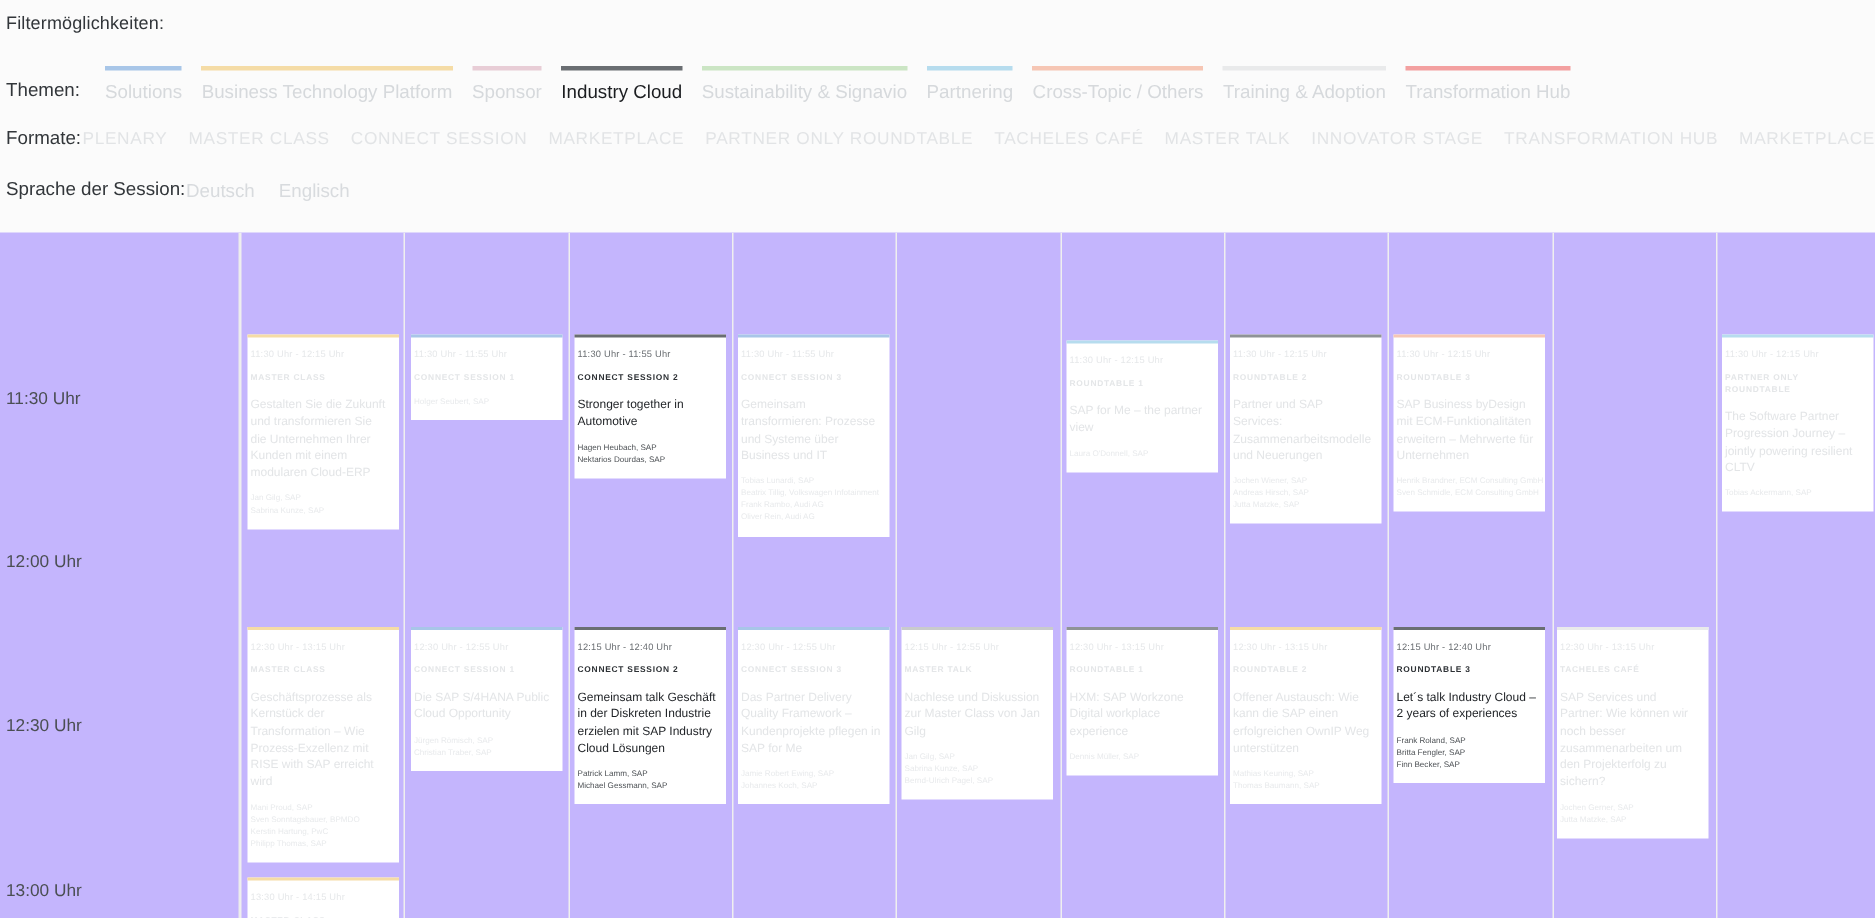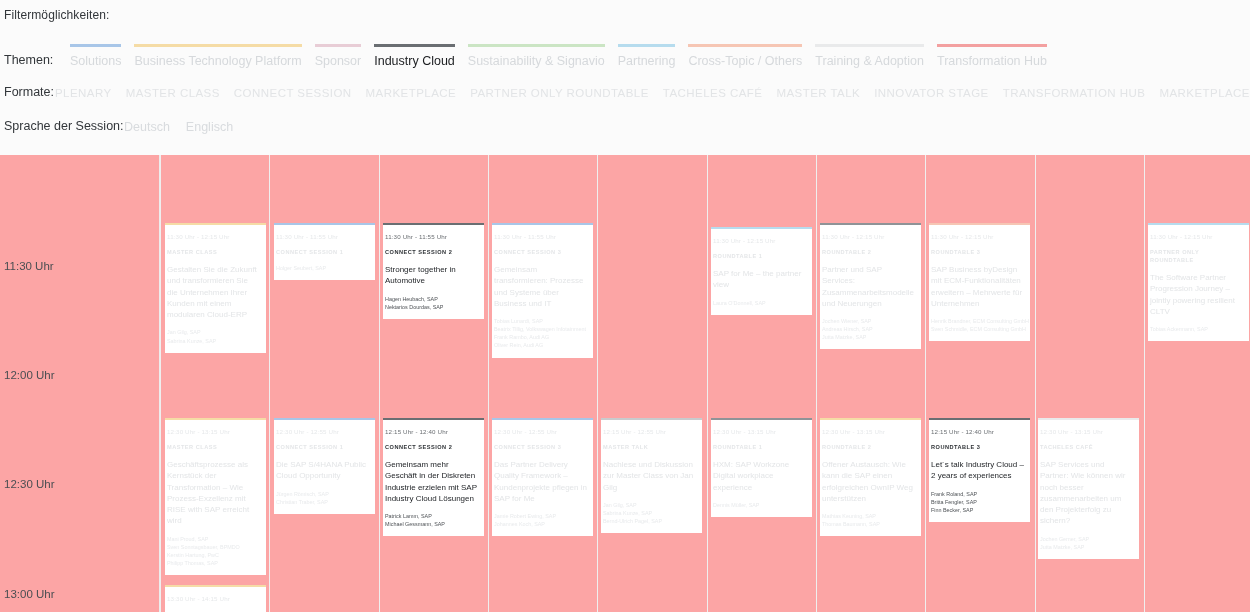--- a/index.html
+++ b/index.html
@@ -58,21 +58,21 @@
   
   .lang-chip {
     font-size: 12.5px; color: #d8dbde; white-space: nowrap;
     margin-right: 16px; cursor: pointer; line-height: 16px;
   }
 
   
   .schedule {
     position: absolute; left: 0; top: 155px;
     width: 1250px; height: 457px;
-    background: #fca5a5;
+    background: #c4b5fd;
     overflow: hidden;
   }
   .time-col {
     position: absolute; left: 0; top: 0; width: 160px; height: 100%;
     border-right: 1px solid #ececec;
   }
   .time-label {
     position: absolute; left: 4px;
     font-size: 11.5px; color: #4a4e52; white-space: nowrap;
   }
@@ -331,21 +331,21 @@
               <div class="speaker">Jürgen Römisch, SAP</div>
               <div class="speaker">Christian Traber, SAP</div>
             </div>
           </div>
         </div>
         <div class="card active" style="left: 223px; top: 263px; width: 101px;">
           <div class="top-bar" style="background: rgb(106, 110, 114);"></div>
           <div class="inner">
             <div class="time">12:15 Uhr - 12:40 Uhr</div>
             <div class="format">CONNECT SESSION 2</div>
-            <div class="title">Gemeinsam mehr Geschäft in der Diskreten Industrie erzielen mit SAP Industry Cloud Lösungen</div>
+            <div class="title">Gemeinsam talk Geschäft in der Diskreten Industrie erzielen mit SAP Industry Cloud Lösungen</div>
             <div class="speakers">
               <div class="speaker">Patrick Lamm, SAP</div>
               <div class="speaker">Michael Gessmann, SAP</div>
             </div>
           </div>
         </div>
         <div class="card faded" style="left: 332px; top: 263px; width: 101px;">
           <div class="top-bar" style="background: rgb(168, 198, 232);"></div>
           <div class="inner">
             <div class="time">12:30 Uhr - 12:55 Uhr</div>

